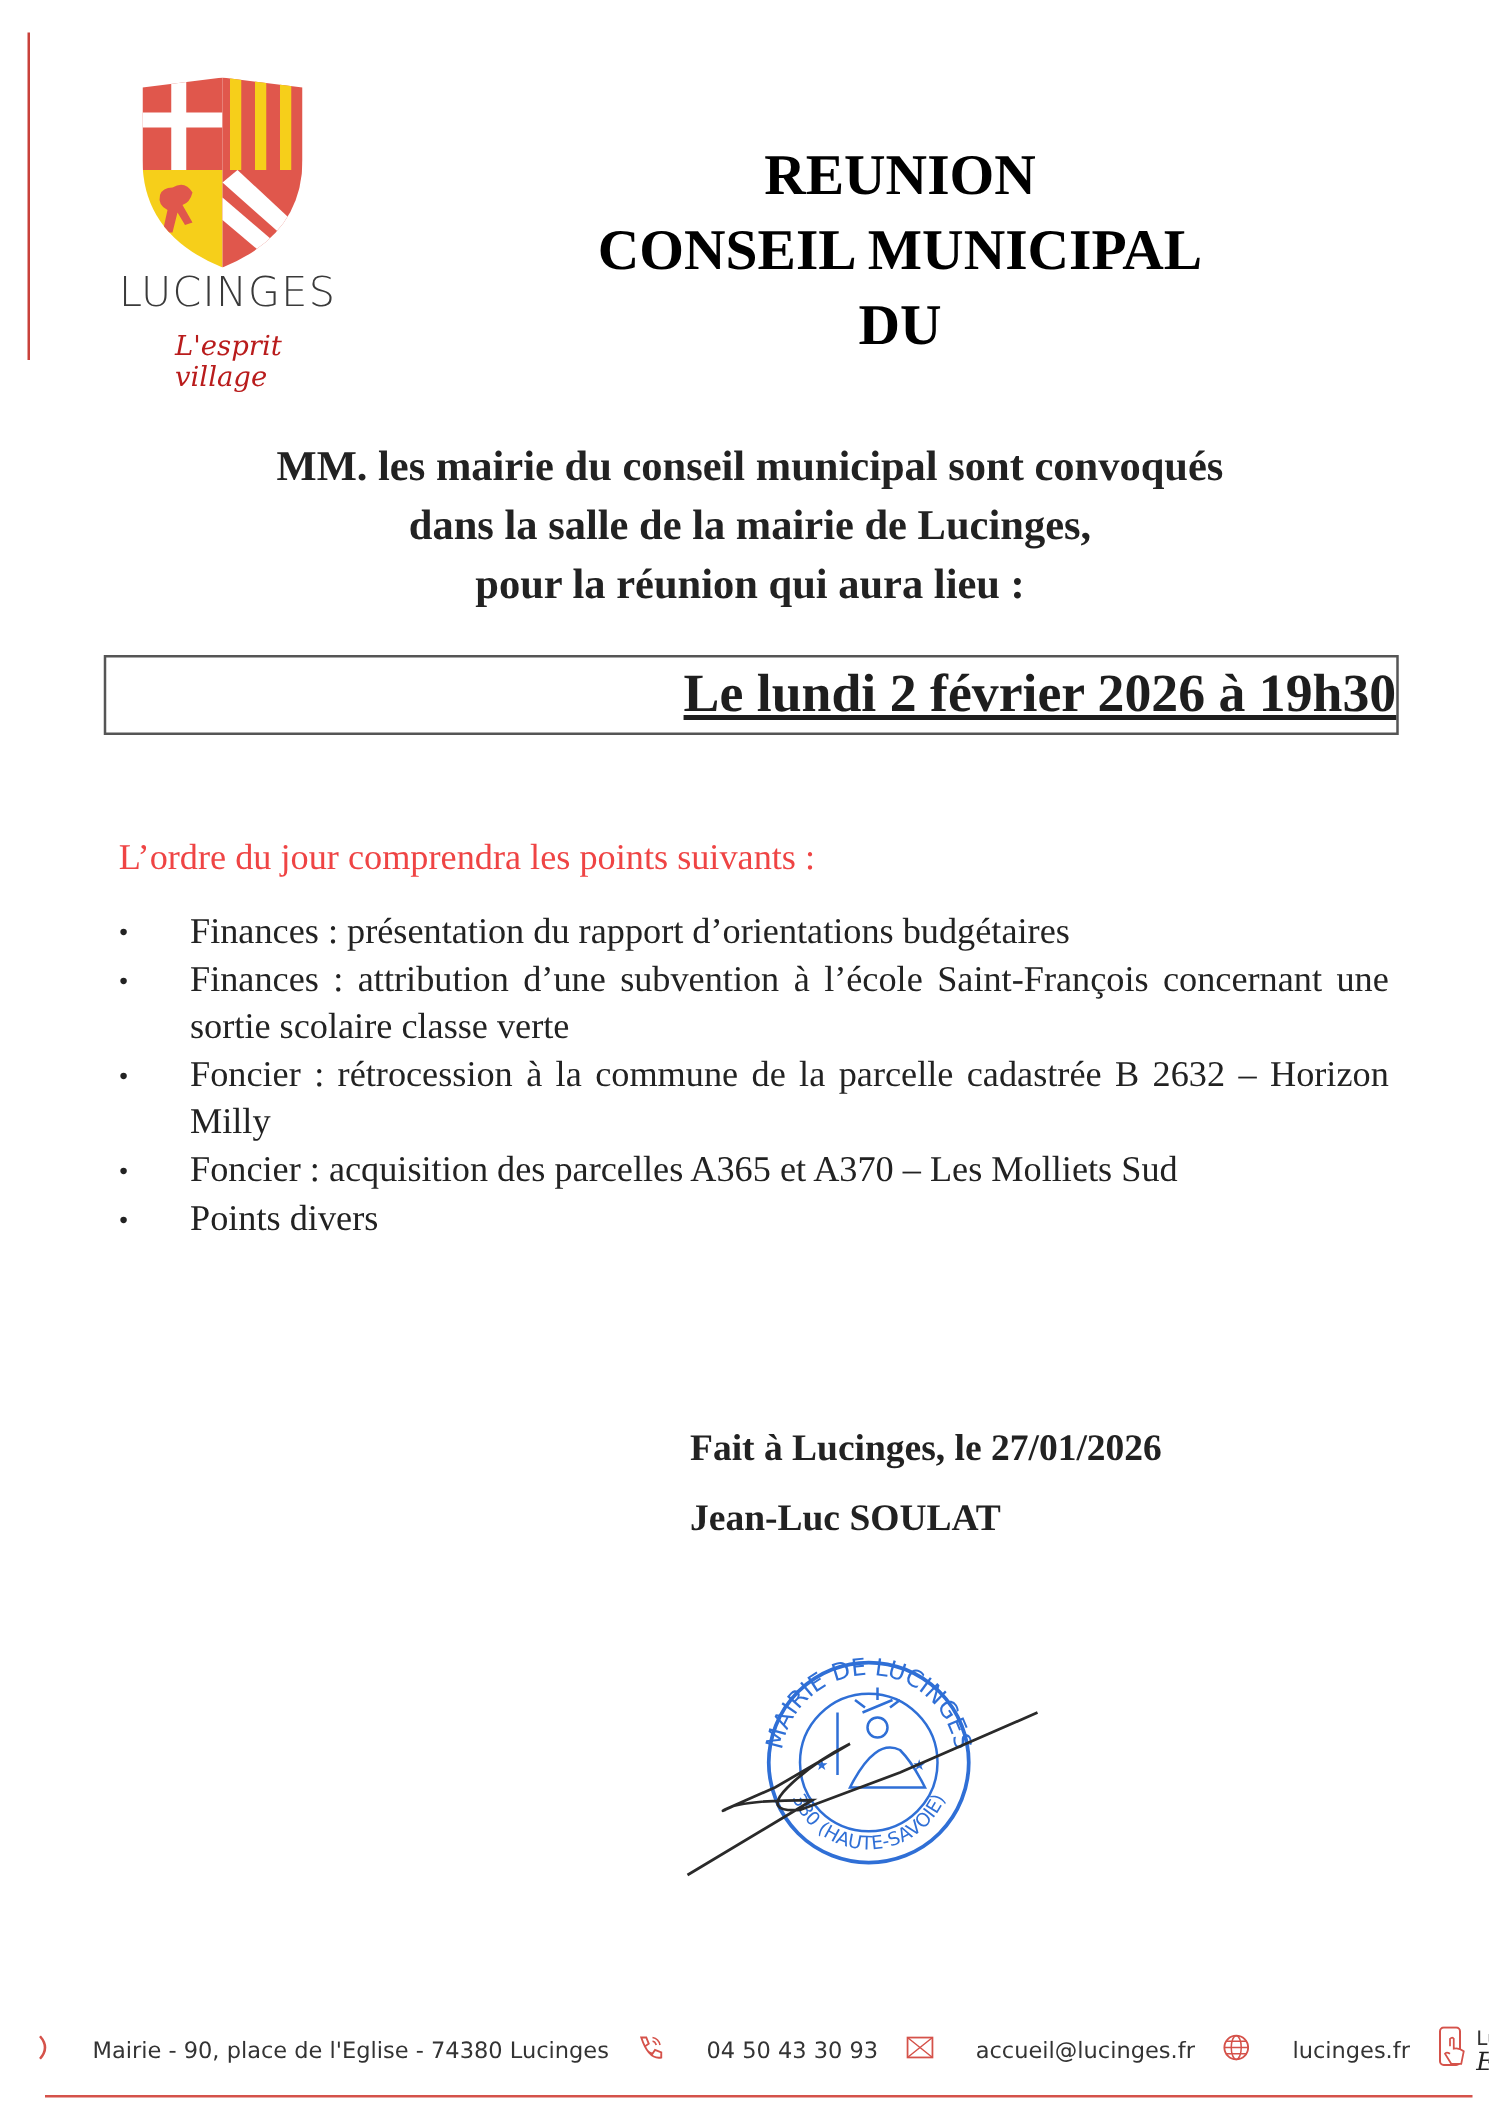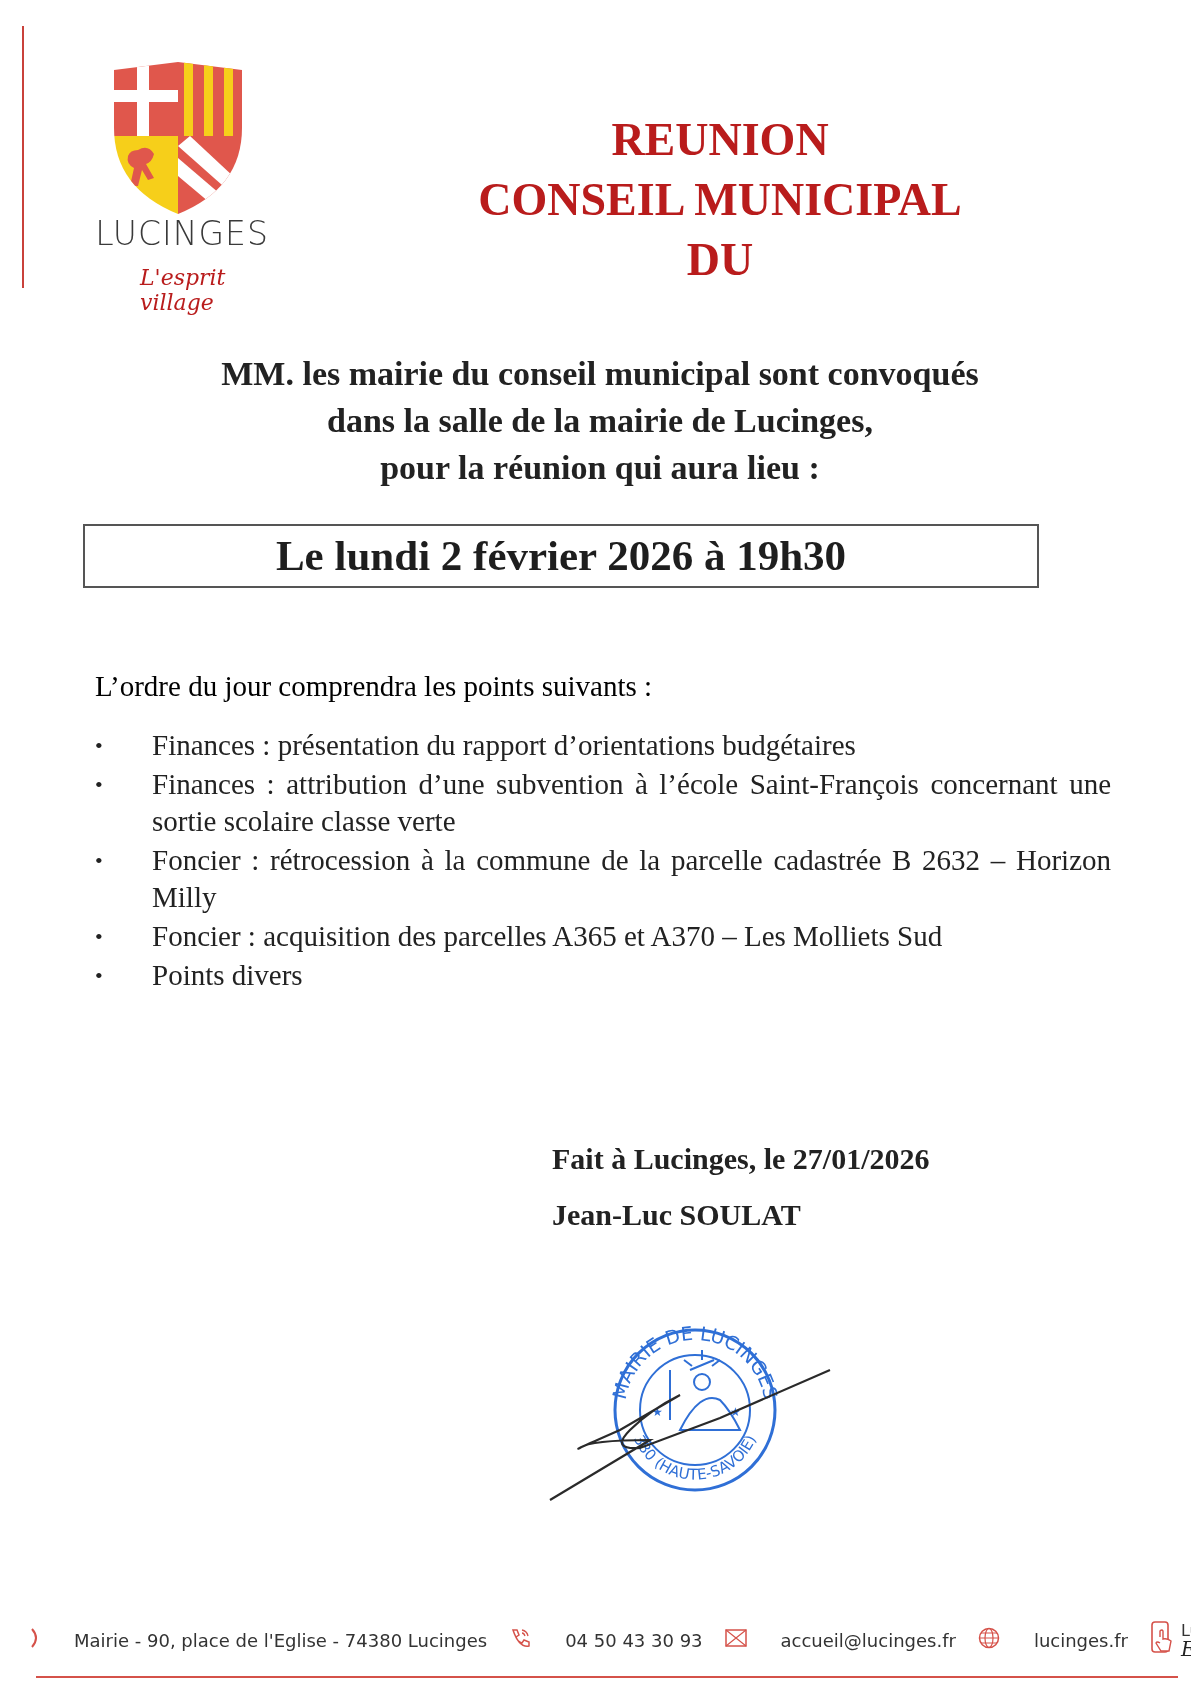--- a/index.html
+++ b/index.html
@@ -2,24 +2,24 @@
 <html><head>
 <meta charset="utf-8">
 <style>
   html, body { margin: 0; padding: 0; background: #ffffff; }
   body { width: 1191px; height: 1684px; position: relative; overflow: hidden; font-family: "Liberation Serif", serif; color: #1f1f1f; }
   .abs { position: absolute; }
   .left-rule { left: 22px; top: 26px; width: 2px; height: 262px; background: #c9413b; }
   .logo { left: 82px; top: 52px; width: 220px; height: 240px; }
   .logo-name { position: absolute; left: 0; top: 162px; width: 200px; font-family: "DejaVu Sans", sans-serif; font-weight: 300; font-size: 33px; letter-spacing: 1px; color: #3a3a3a; text-align: center; }
   .logo-tag { position: absolute; left: 58px; top: 213px; font-family: "DejaVu Serif", serif; font-style: italic; font-size: 22px; color: #b91c1c; }
-  .title { left: 420px; top: 110px; width: 600px; text-align: center; font-weight: bold; font-size: 46px; line-height: 60px; color: #b91c1c; }
+  .title { left: 420px; top: 110px; width: 600px; text-align: center; font-weight: bold; font-size: 46px; line-height: 60px; color: #000000; }
   .intro { left: 80px; top: 350px; width: 1040px; text-align: center; font-weight: bold; font-size: 34px; line-height: 47px; color: #222; }
-  .date-box { left: 83px; top: 524px; width: 956px; height: 64px; border: 2px solid #555; box-sizing: border-box; text-align: center; font-weight: bold; font-size: 43px; line-height: 60px; color: #1e1e1e; }
-  .agenda-intro { left: 95px; top: 670px; font-size: 29px; color: #000000; }
+  .date-box { left: 83px; top: 524px; width: 1036px; height: 64px; border: 2px solid #555; box-sizing: border-box; text-align: right; font-weight: bold; font-size: 43px; line-height: 60px; color: #1e1e1e; text-decoration: underline; }
+  .agenda-intro { left: 95px; top: 670px; font-size: 29px; color: #ef4444; }
   .agenda { left: 95px; top: 727px; width: 1016px; margin: 0; padding: 0; list-style: none; font-size: 29px; line-height: 37px; color: #222; }
   .agenda li { position: relative; padding-left: 57px; text-align: justify; text-align-last: left; margin-bottom: 2px; }
   .agenda li .bullet { position: absolute; left: 0; top: 0; font-size: 22px; }
   .sign { left: 527px; top: 1140px; font-weight: bold; font-size: 30px; color: #222; line-height: 38px; margin-left: 25px; }
   .sign .place { margin-bottom: 18px; }
   .stamp { left: 530px; top: 1300px; width: 320px; height: 220px; }
   .footer { left: 30px; top: 1620px; width: 1150px; height: 40px; font-family: "DejaVu Sans", sans-serif; font-size: 18px; color: #333; display: flex; align-items: center; white-space: nowrap; }
   .footer .item { display: flex; align-items: center; margin-right: 22px; gap: 29px; }
   .footer .ico { display: inline-block; margin-right: 5px; color: #d5524a; }
   .footer .app { display: flex; align-items: center; margin-right: 22px; }

